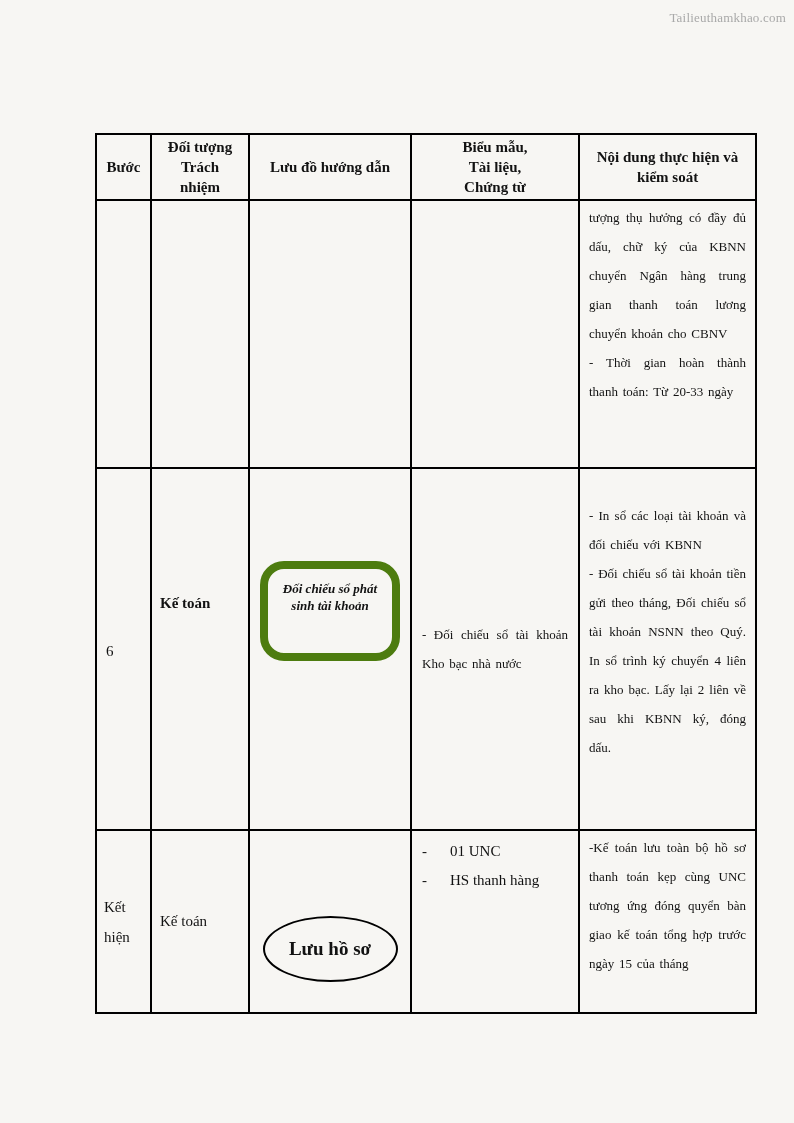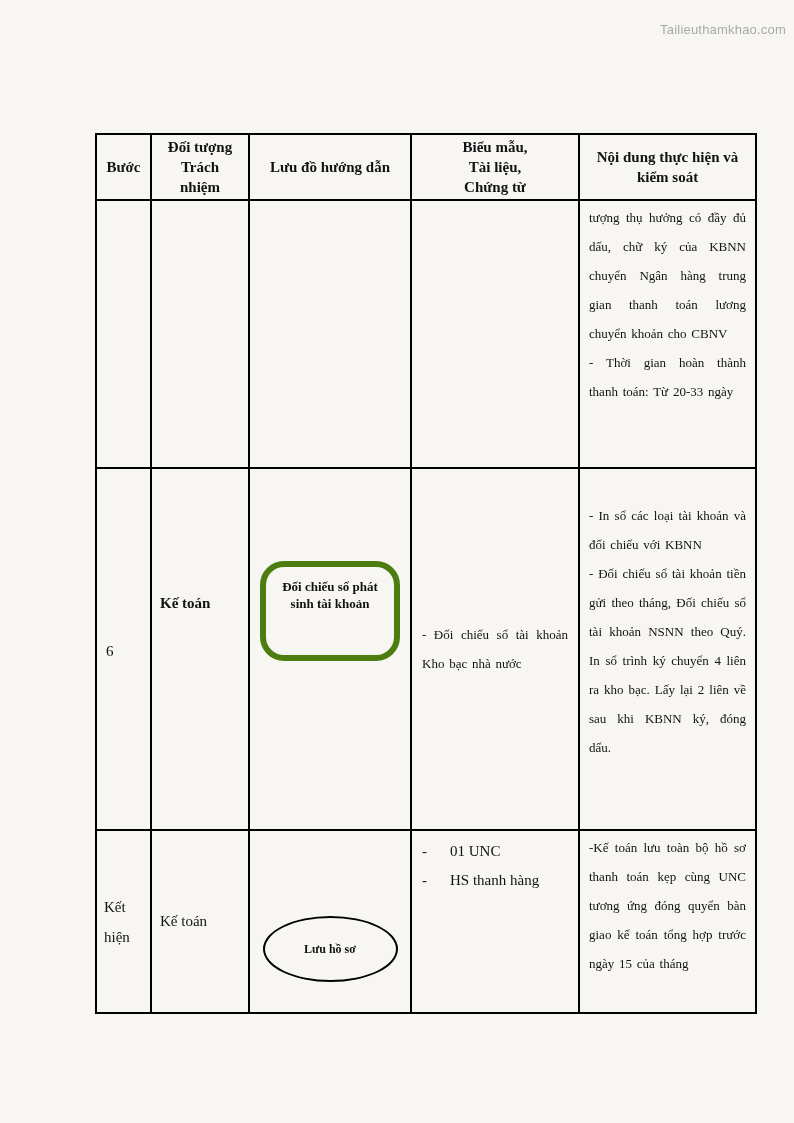--- a/index.html
+++ b/index.html
@@ -10,22 +10,22 @@
     color:#121212;
     overflow:hidden;
   }
   .page {
     position:relative;
     width:794px; height:1123px;
     background:#f7f6f3;
     overflow:hidden;
   }
   .watermark {
-    position:absolute; top:22px; right:8px;
-    font-family:Liberation Sans, sans-serif;
+    position:absolute; top:10px; right:8px;
+    font-family:Liberation Serif, serif;
     font-size:13px; color:#a9a9a9; letter-spacing:0.2px;
   }
   table.proc {
     position:absolute; left:95px; top:133px;
     width:660px;
     border-collapse:collapse;
     table-layout:fixed;
     background:transparent;
   }
   table.proc th, table.proc td {
@@ -50,42 +50,43 @@
   }
   
   .r1-content { padding:2px 9px 0 9px; }
   
   .r2-step { padding:168px 0 0 9px; line-height:29px; }
   .r2-resp { padding:120px 0 0 8px; font-weight:bold; line-height:29px; }
   .r2-flow { vertical-align:top; }
   .shape-rounded {
     width:140px; height:100px;
     margin:92px auto 0 auto;
-    border:6px solid #4d7c0f;
+    border:8px solid #4d7c0f;
     border-radius:24px;
     text-align:center;
     padding:11px 10px 0 10px;
     font-weight:bold;
     font-size:13px;
     line-height:17px;
+    font-style:italic;
   }
   .r2-docs { vertical-align:middle; padding:10px 10px; }
   .r2-content { padding:32px 9px 0 9px;margin-top:32px; }
   
   .r3-step { vertical-align:middle; padding-left:7px; line-height:30px; }
   .r3-resp { vertical-align:middle; padding-left:8px; line-height:29px; }
   .r3-flow { vertical-align:top; }
   .shape-ellipse {
     width:135px; height:66px;
     margin:85px auto 0 auto;
     border:2px solid #000;
     border-radius:50%;
     display:flex; align-items:center; justify-content:center;
     font-weight:bold;
-    font-size:12px;
+    font-size:19px;
     text-align:center;
   }
   .r3-docs { padding:6px 6px 0 10px; }
   .doc-item { display:flex; font-size:15px; line-height:29px; }
   .doc-item .bullet { width:28px; flex:0 0 28px; }
   .r3-content { padding:2px 9px 0 9px; }
 </style>
 </head>
 <body>
 

